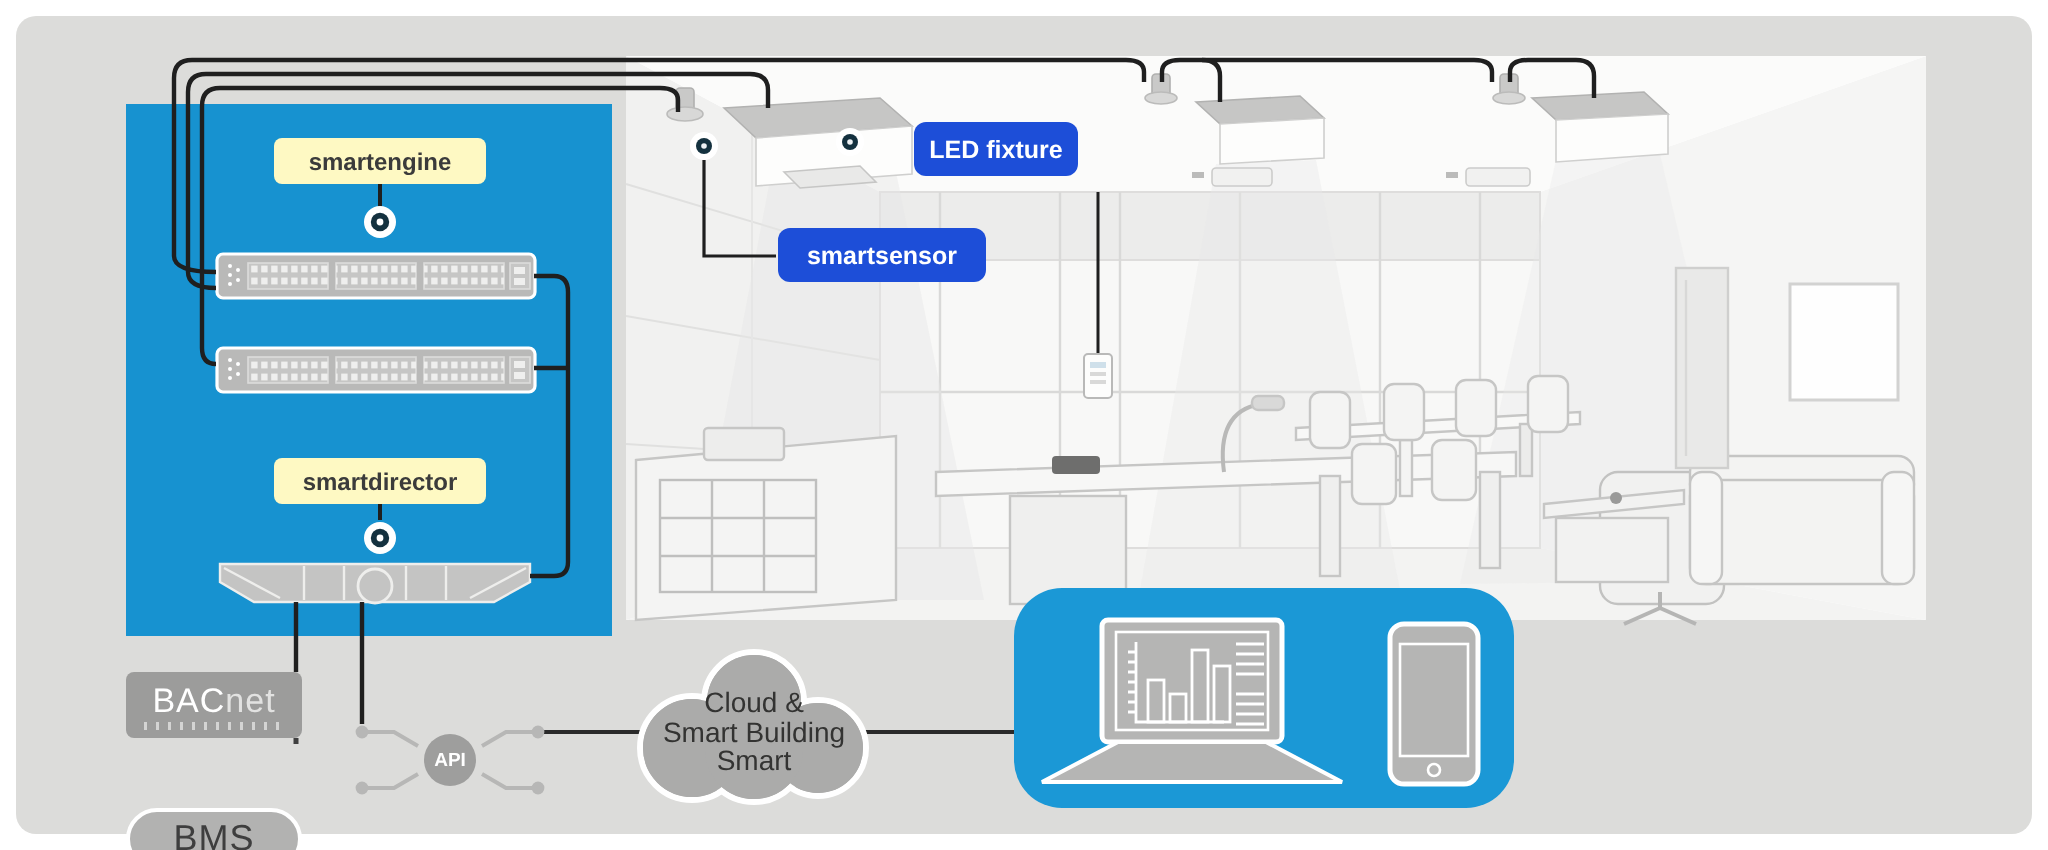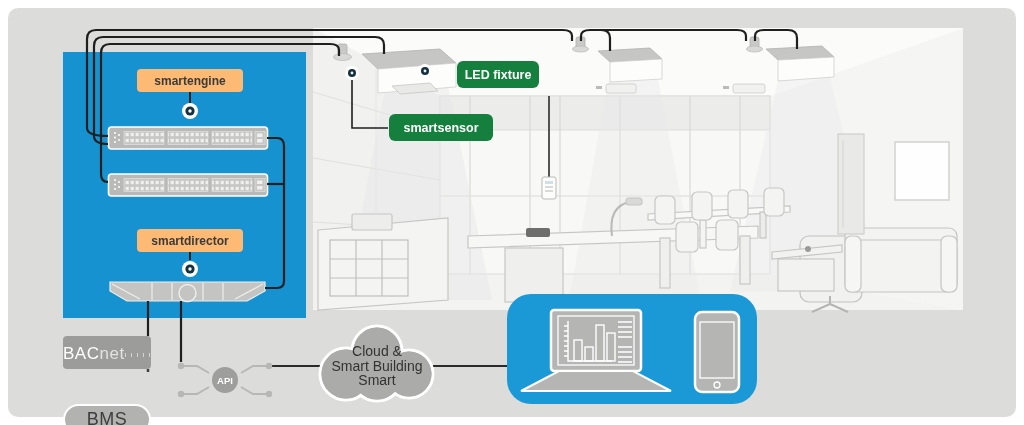--- a/index.html
+++ b/index.html
@@ -1,22 +1,22 @@
 <!DOCTYPE html>
 <html><head>
 <meta charset="utf-8">
 <style>
   html,body{margin:0;padding:0;background:#ffffff;}
   .frame{position:relative;width:1024px;height:425px;background:#ffffff;font-family:"Liberation Sans",sans-serif;overflow:hidden;}
   .canvas{position:absolute;left:8px;top:8px;width:1008px;height:409px;background:#dcdcda;border-radius:10px;}
   .scene-svg{position:absolute;left:0;top:0;width:1024px;height:425px;}
   .lbl{position:absolute;display:flex;align-items:center;justify-content:center;box-sizing:border-box;}
-  .lbl-white{background:#fdba74;border-radius:4px;color:#3b3b3b;font-size:12px;font-weight:bold;}
-  .lbl-blue{background:#15803d;border-radius:6px;color:#ffffff;font-size:12.5px;font-weight:bold;}
-  .bacnet{left:63px;top:336px;width:88px;height:33px;background:#9c9c9b;border-radius:4px;flex-direction:row;padding-top:2px;}
+  .lbl-white{background:#fef9c3;border-radius:4px;color:#3b3b3b;font-size:12px;font-weight:bold;}
+  .lbl-blue{background:#1d4ed8;border-radius:6px;color:#ffffff;font-size:12.5px;font-weight:bold;}
+  .bacnet{left:63px;top:336px;width:88px;height:33px;background:#9c9c9b;border-radius:4px;flex-direction:column;padding-top:2px;}
   .bacnet .txt{color:#ffffff;font-size:17px;line-height:17px;letter-spacing:.5px;}
   .bacnet .txt .lite{color:#e2e2e1;font-weight:300;}
   .bacnet .comb{margin-top:2px;width:70px;height:4px;background:repeating-linear-gradient(90deg,#d4d4d3 0 1.5px,transparent 1.5px 6px);}
   .bms{left:63px;top:372px;width:88px;height:31px;background:#b2b2b1;border:2px solid #ffffff;border-radius:17px;color:#3e3e3e;font-size:18px;font-weight:500;letter-spacing:.5px;margin-top:32px;}
   .api-lbl{left:207px;top:371px;width:36px;height:18px;color:#ffffff;font-size:9.5px;font-weight:bold;}
   .cloud-lbl{left:320px;top:344px;width:114px;color:#333332;font-size:14px;font-weight:500;line-height:14.5px;text-align:center;flex-direction:column;}
 </style>
 </head>
 <body>
 

